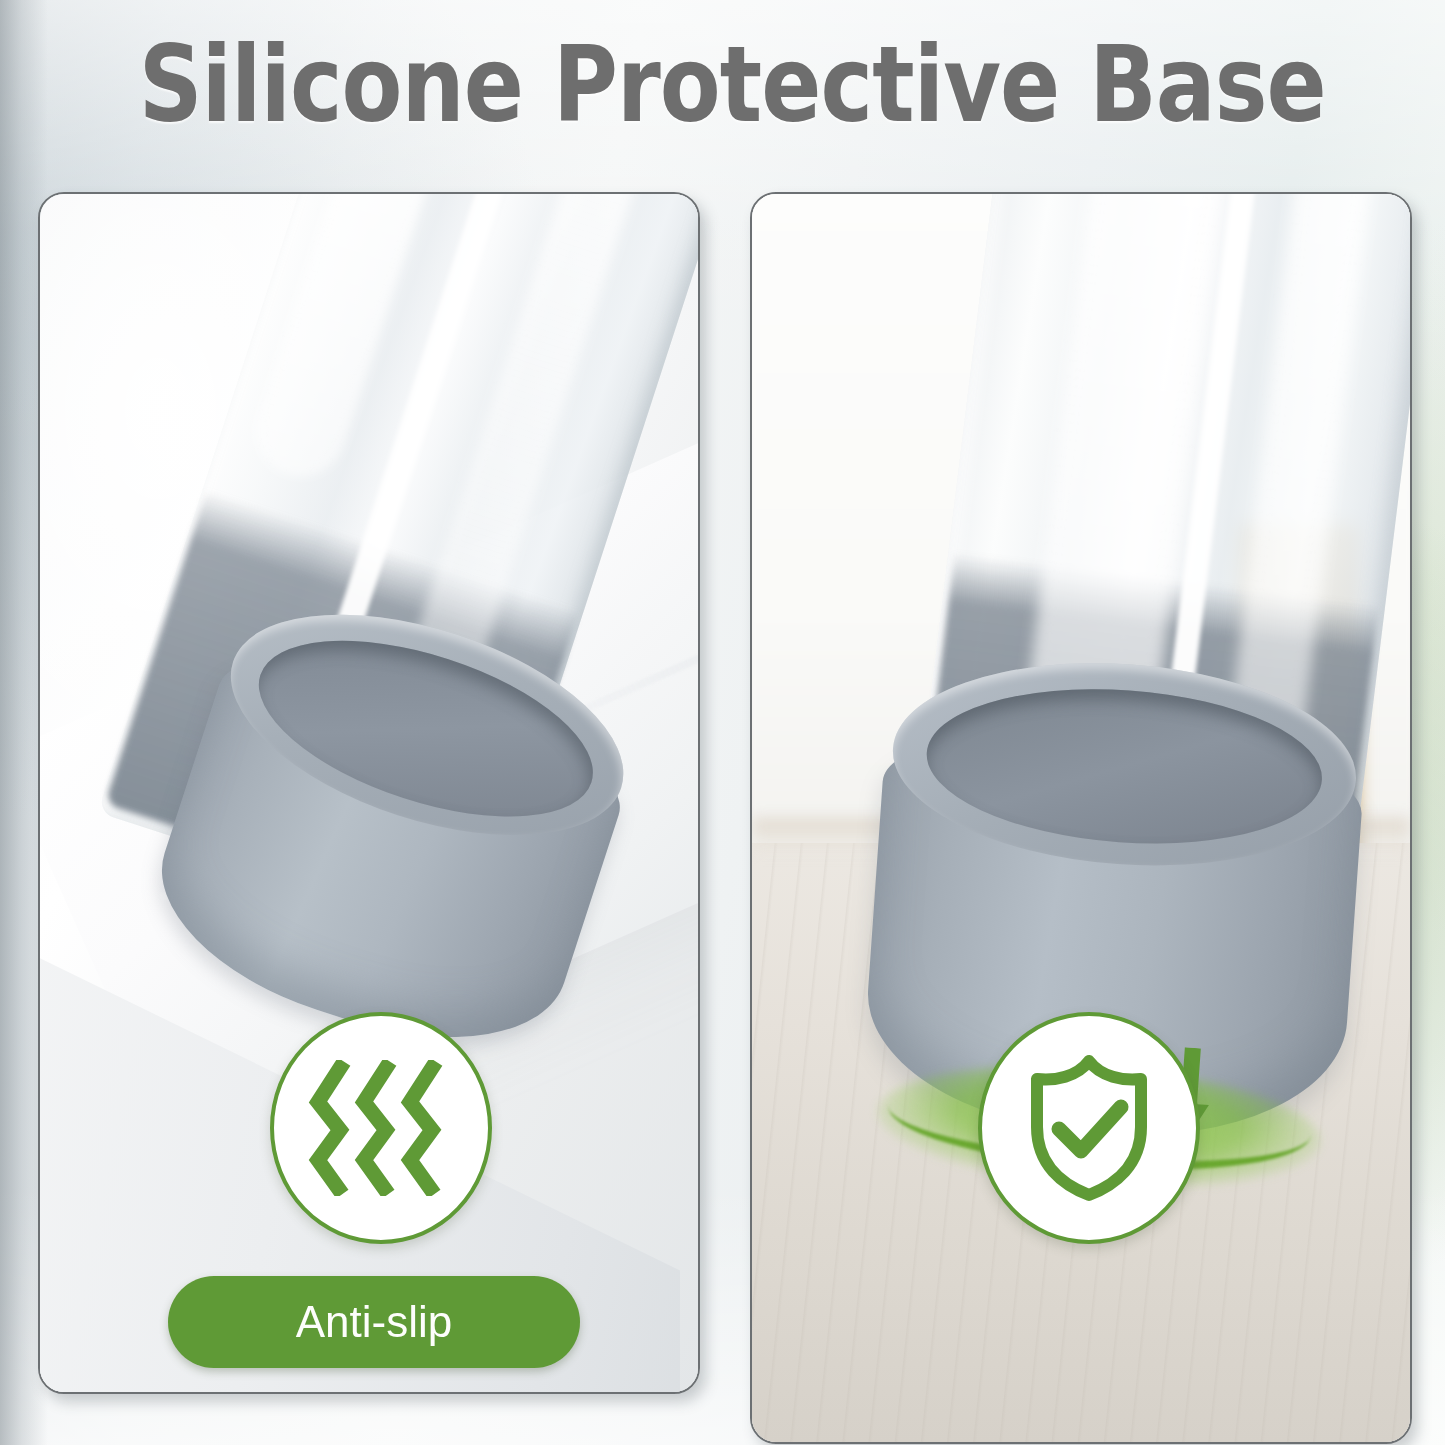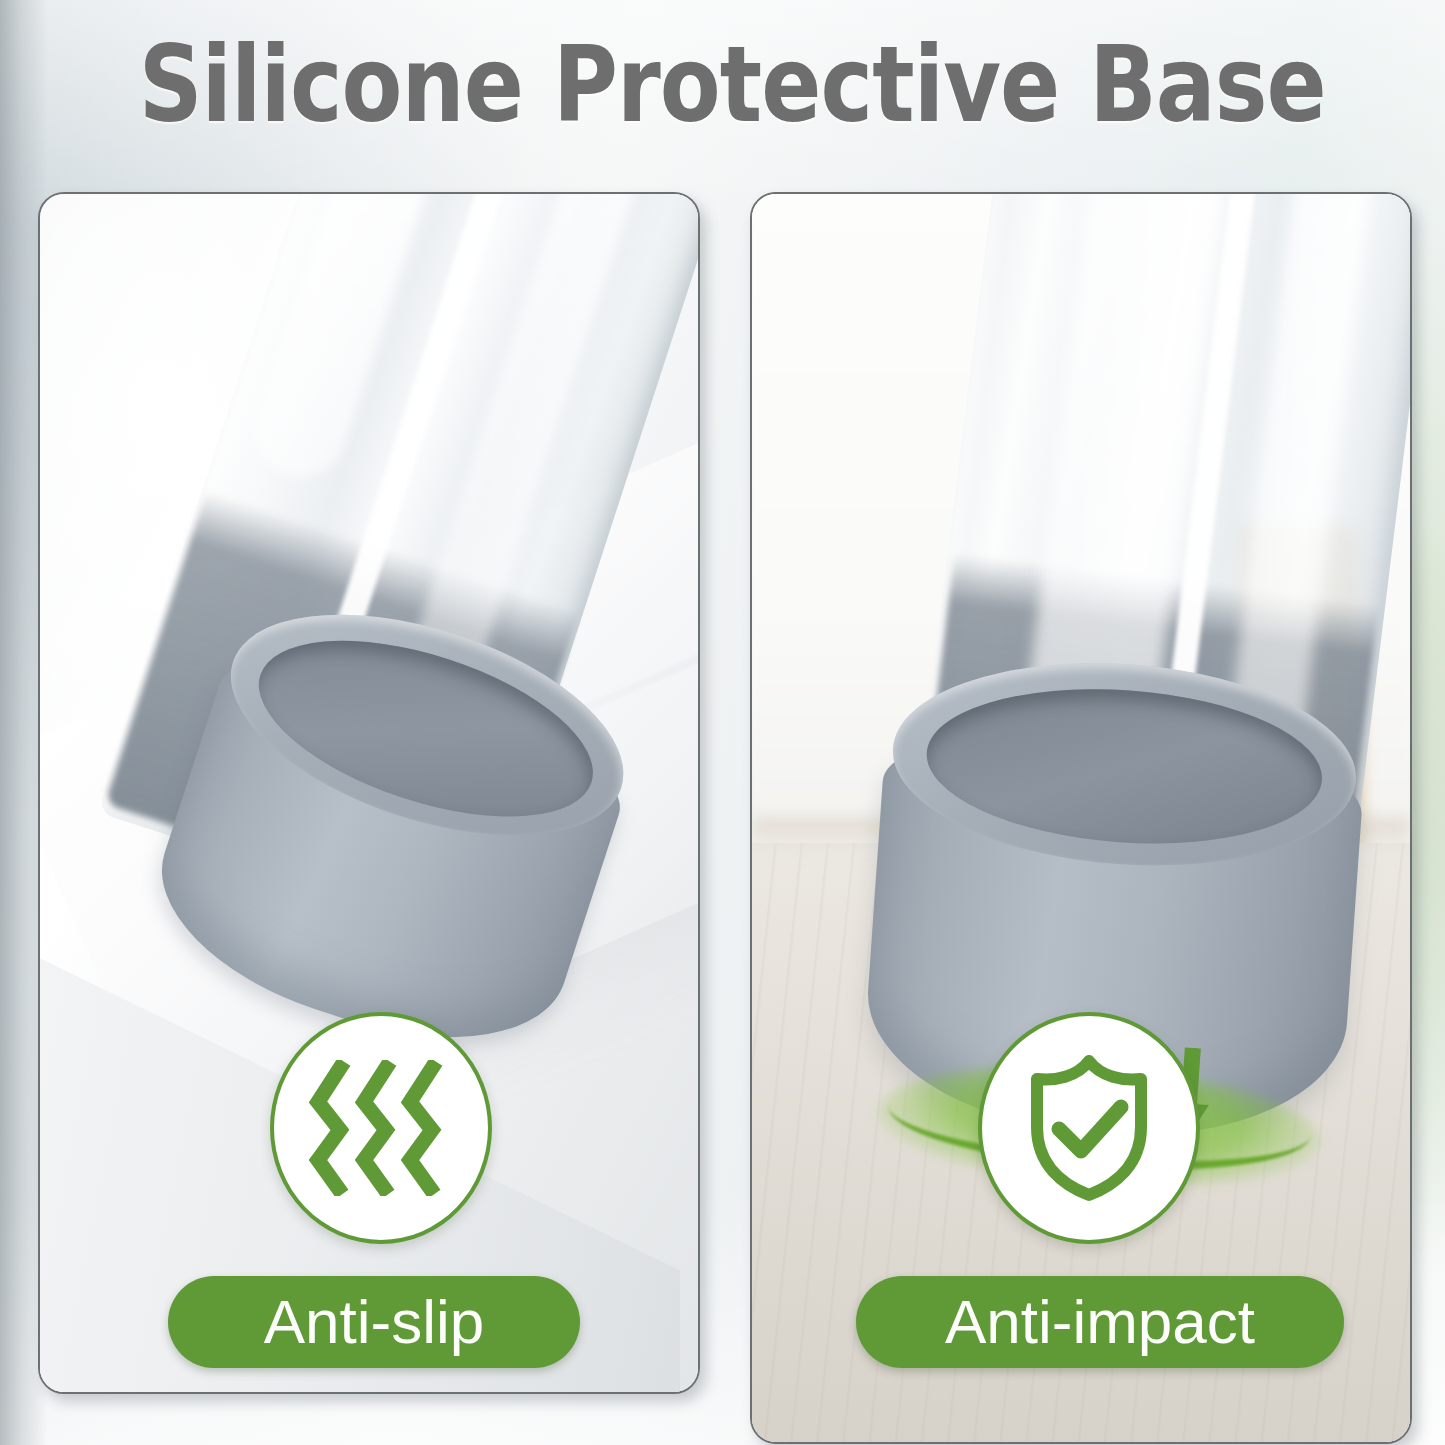--- a/index.html
+++ b/index.html
@@ -443,21 +443,21 @@
     border-radius: 46px;
     background: #5f9a36;
     display: flex;
     align-items: center;
     justify-content: center;
     box-shadow: 0 4px 9px rgba(70,90,55,0.30);
     z-index: 30;
   }
   .pill span {
     color: #fdfefb;
-    font-size: 62px;
+    font-size: 44px;
     font-weight: normal;
     letter-spacing: 0px;
     white-space: nowrap;
     line-height: 1;
   }
   .pill.left  { left: 168px; top: 1276px; width: 412px; }
   .pill.right { left: 856px; top: 1276px; width: 488px; }
 </style>
 </head>
 <body>
@@ -553,17 +553,14 @@
   <div class="badge-circle right">
     <svg width="140" height="150" viewBox="0 0 140 150">
       <path d="M70 8 C58 24 36 28 18 26 L18 74 C18 112 44 132 70 142 C96 132 122 112 122 74 L122 26 C104 28 82 24 70 8 Z" fill="none" stroke="#5f9a36" stroke-width="12" stroke-linejoin="round"></path>
       <polyline points="40,76 62,98 102,54" fill="none" stroke="#5f9a36" stroke-width="15" stroke-linecap="round" stroke-linejoin="round"></polyline>
     </svg>
   </div>
 
   <div class="pill left">
     <span>Anti-slip</span>
   </div>
-  <div class="pill right">
-    <span>Anti-impact</span>
-  </div>
 
 </div>
 
 </body></html>

